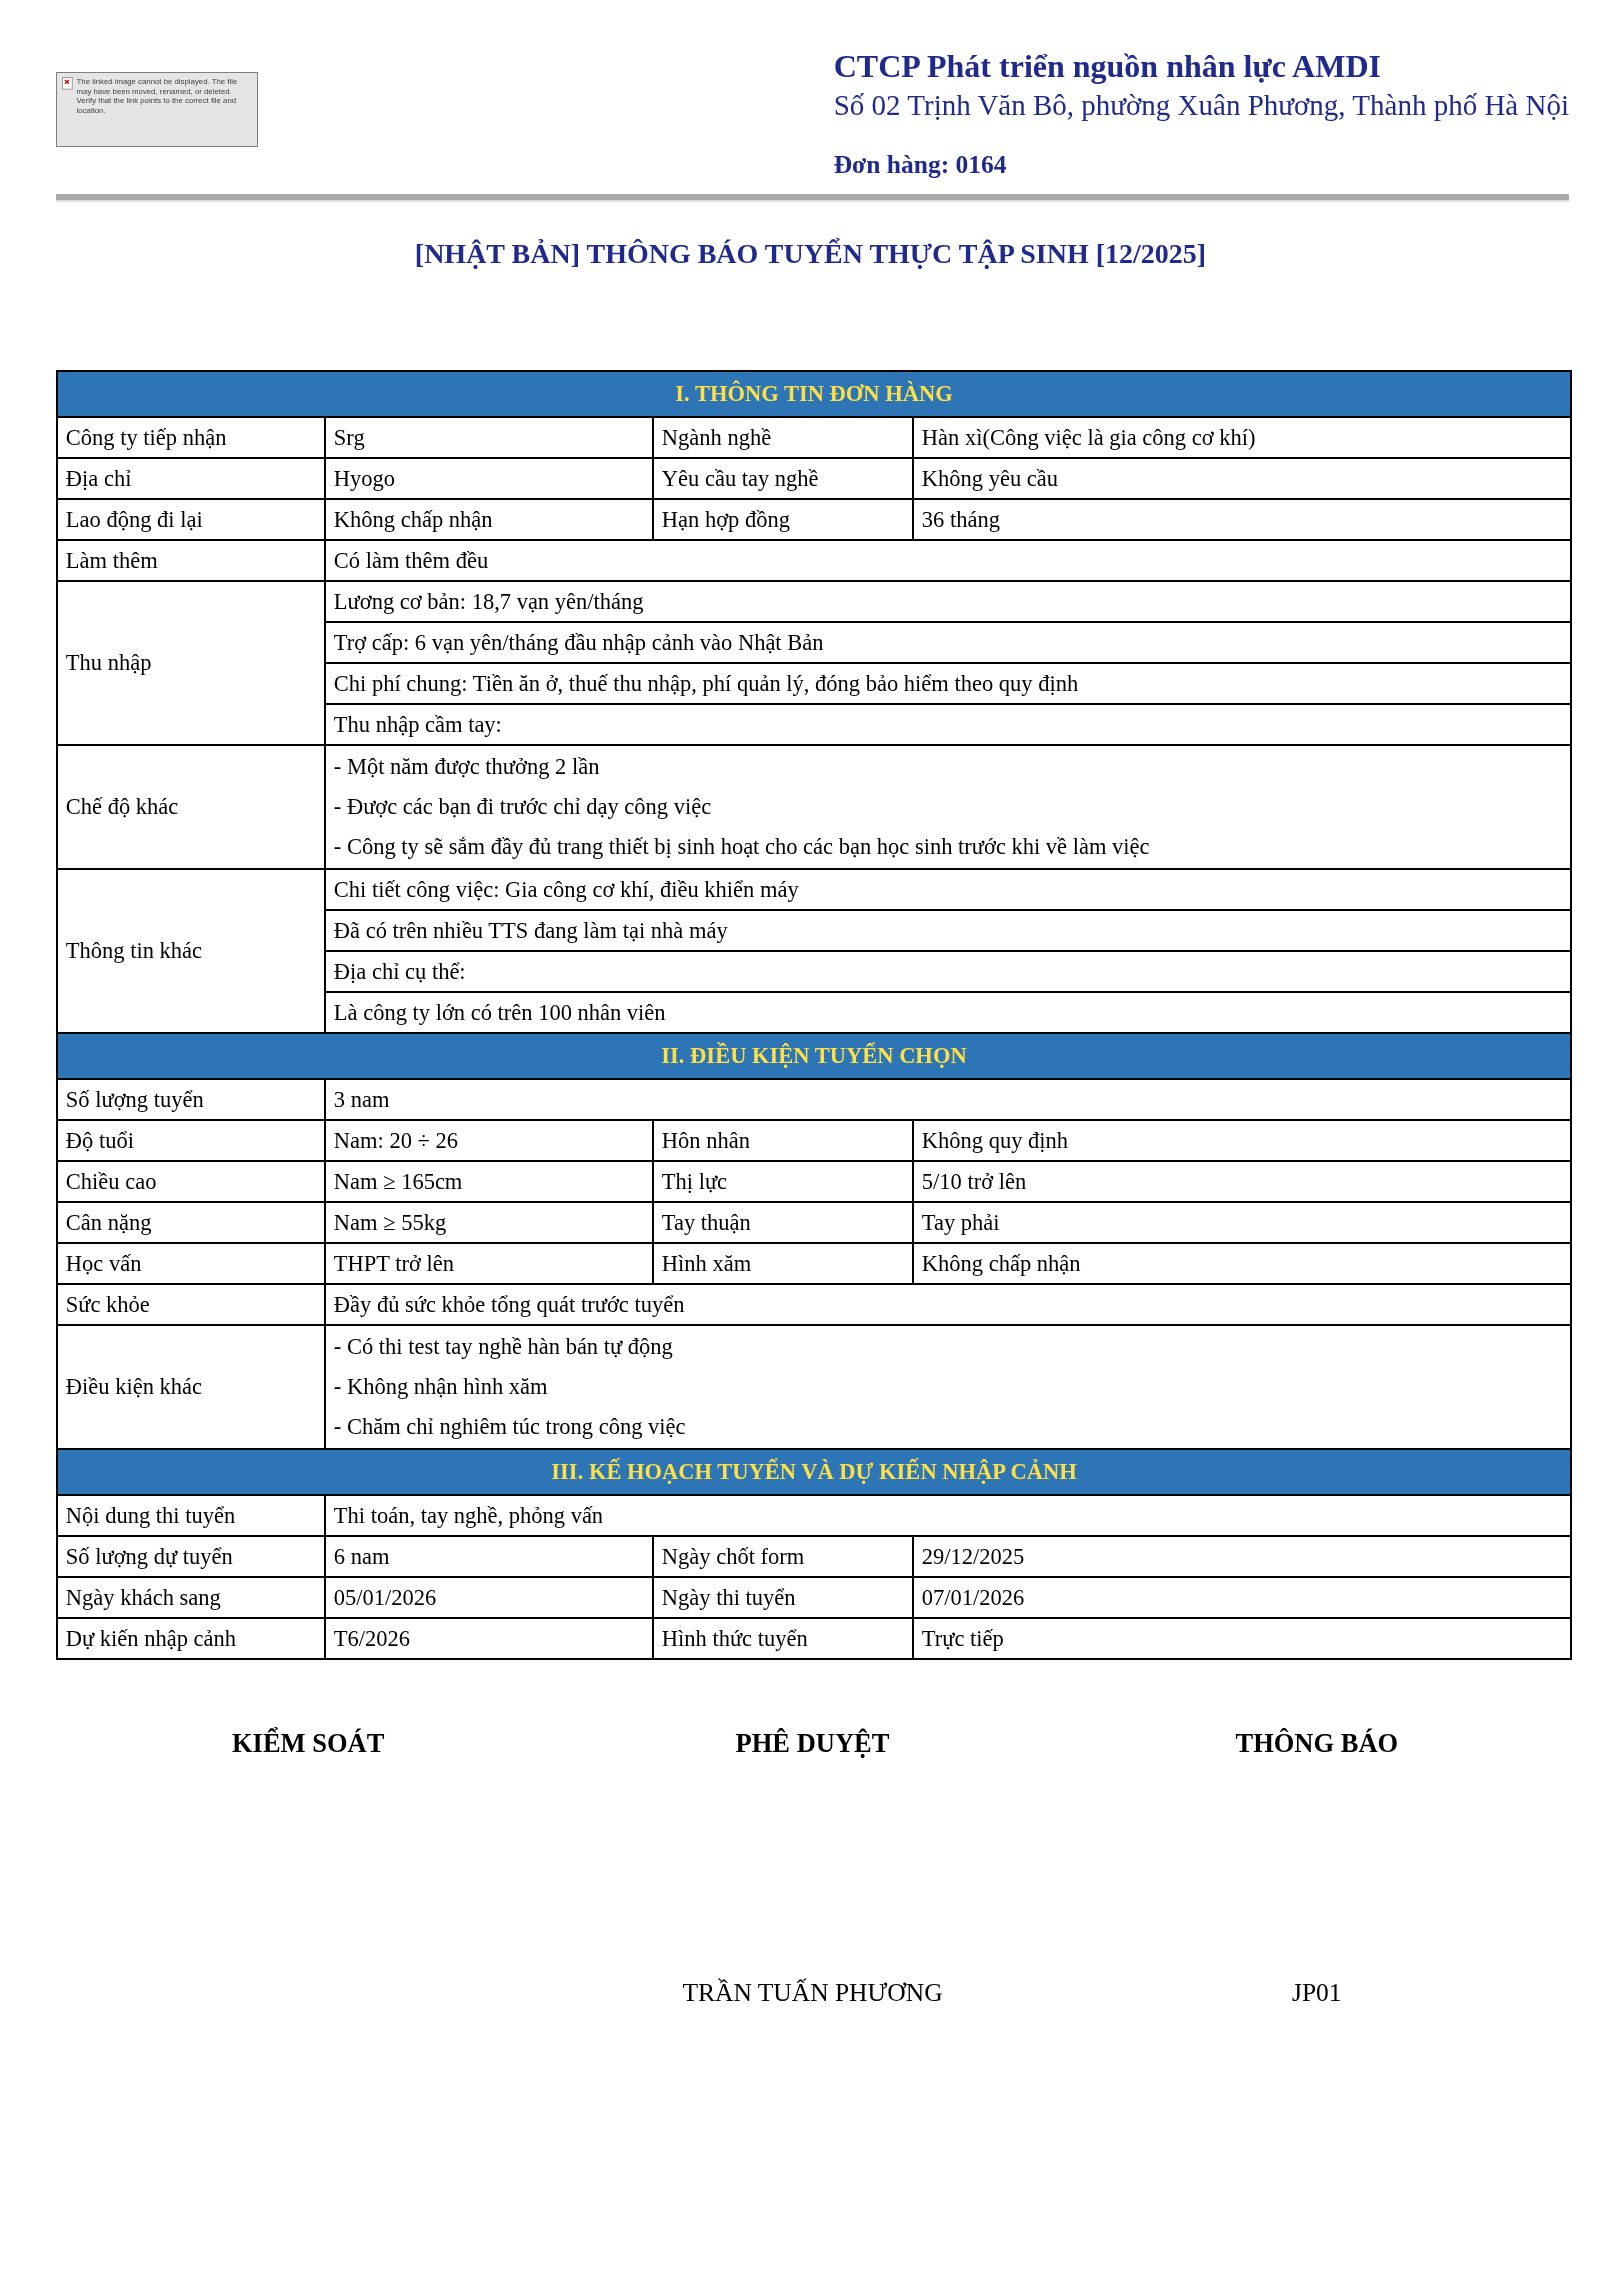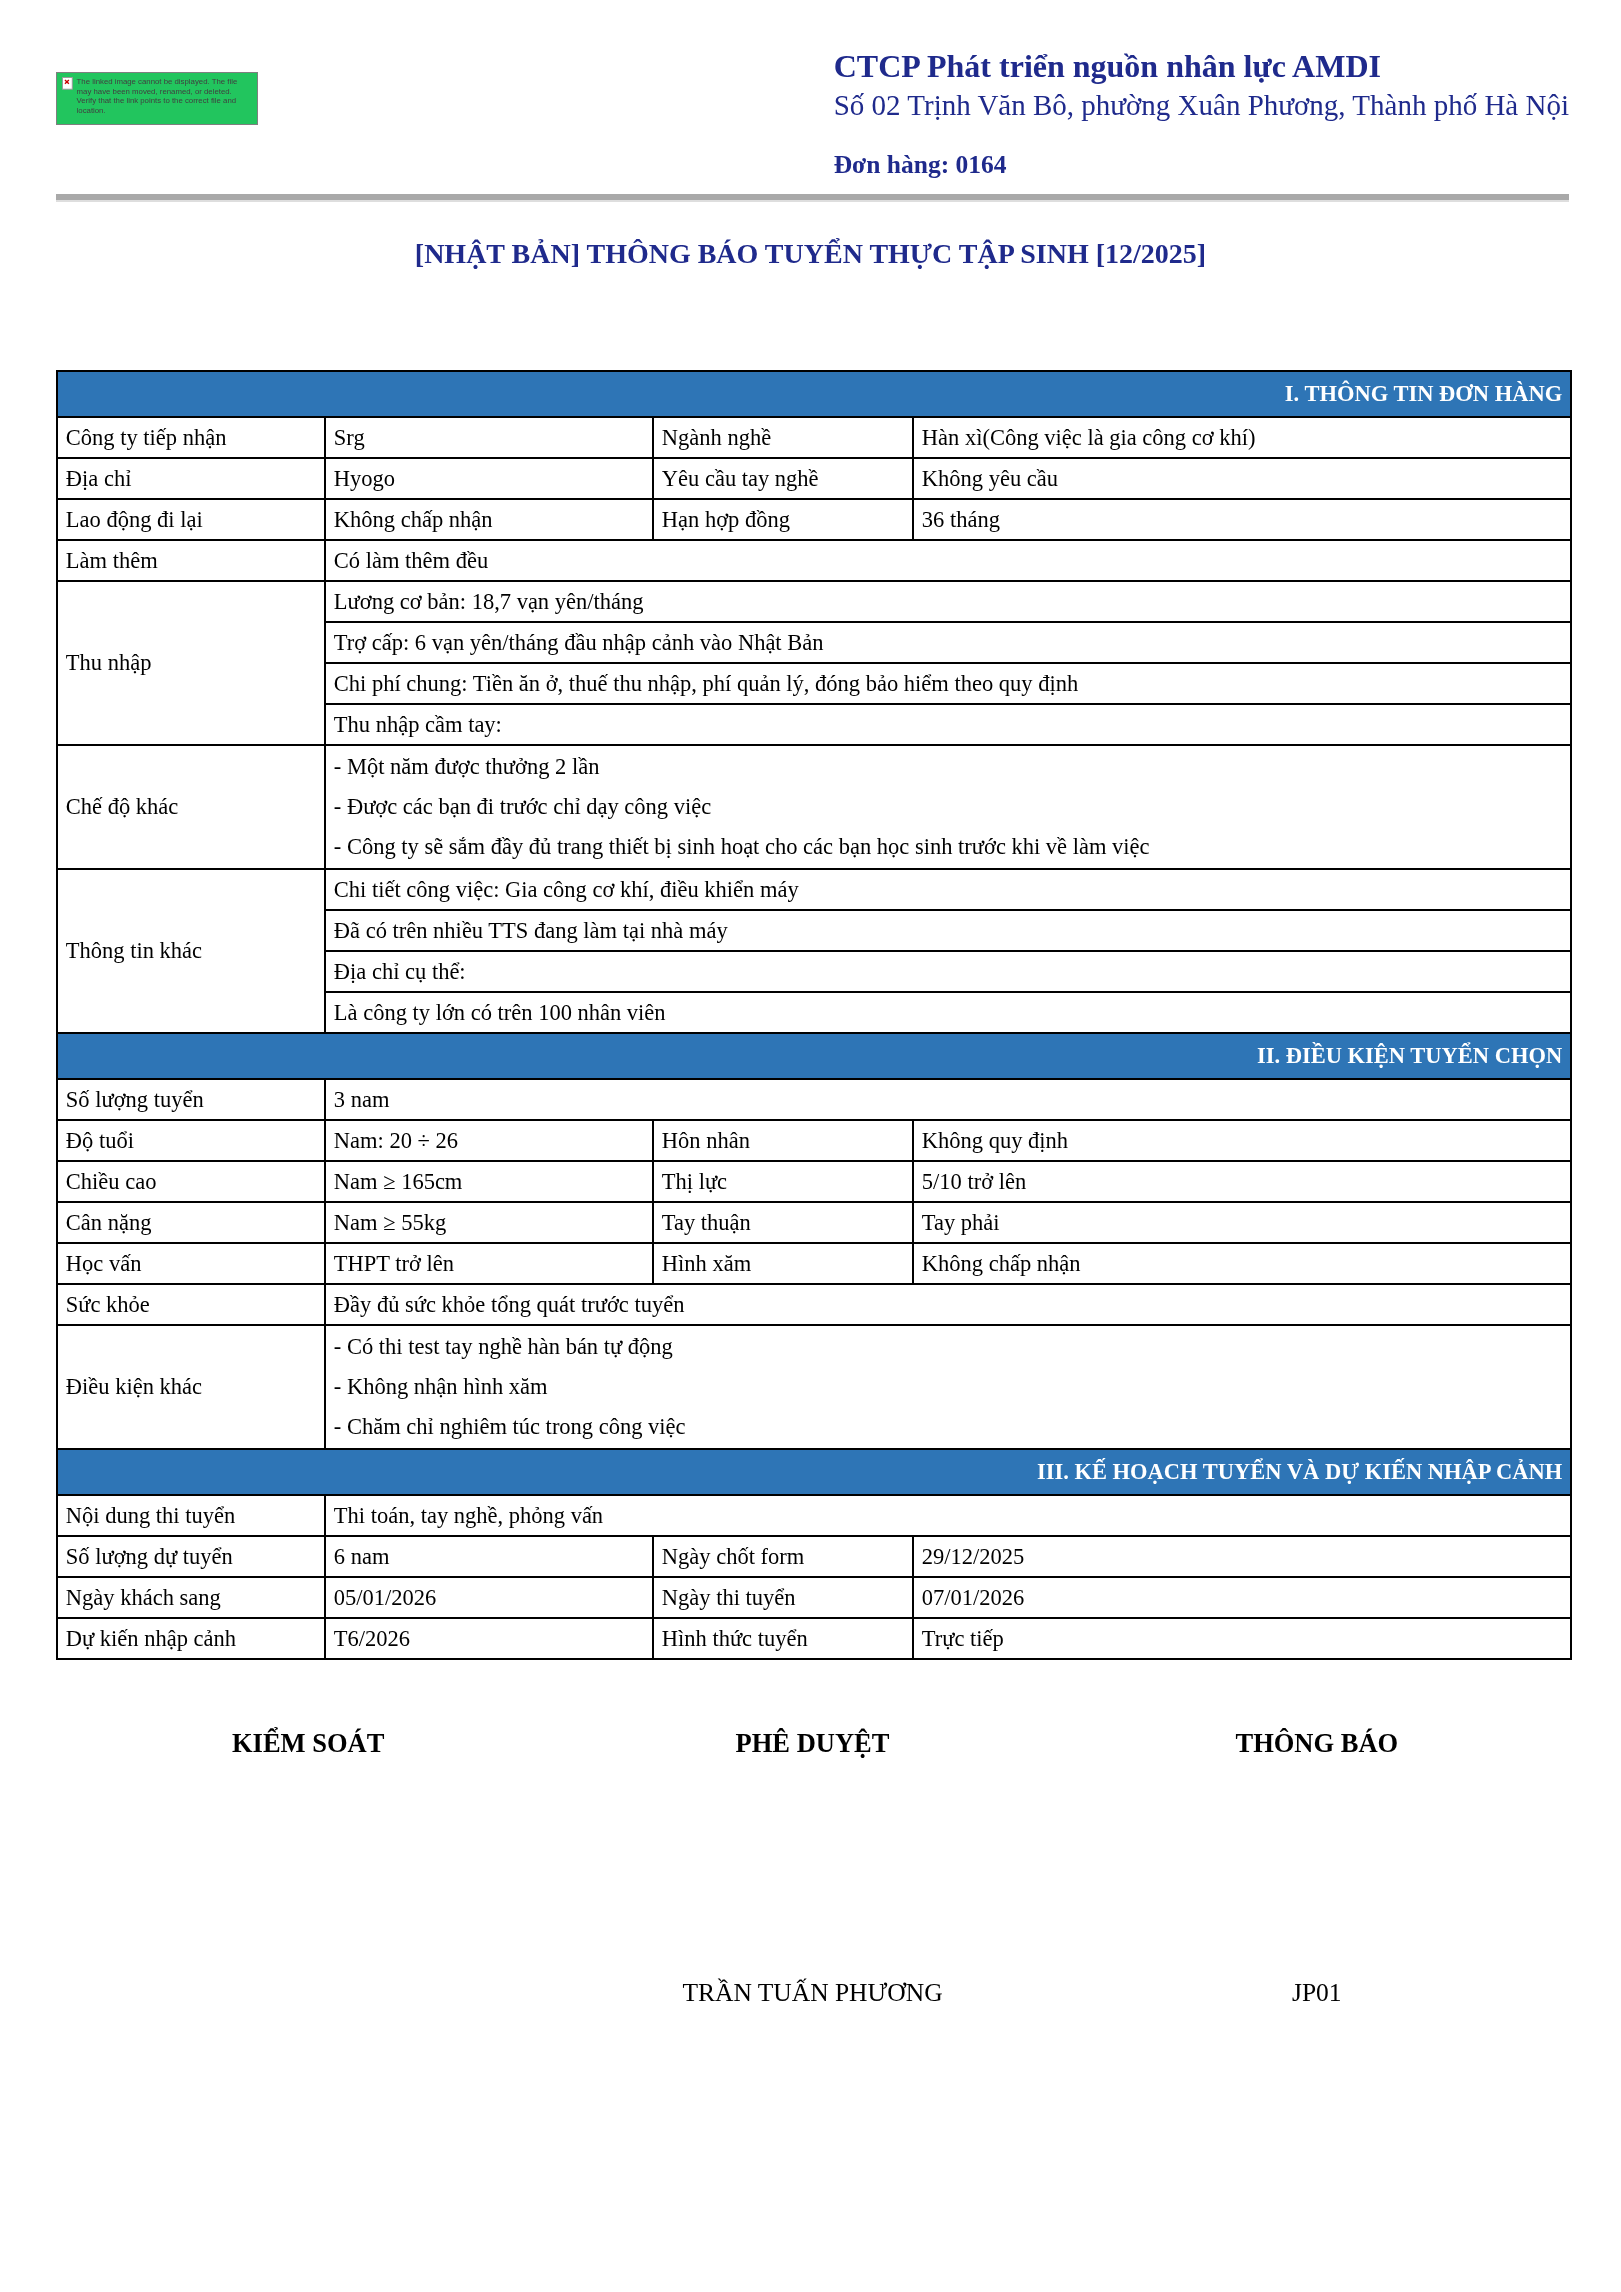--- a/index.html
+++ b/index.html
@@ -4,22 +4,22 @@
 <style>
   html,body { margin:0; padding:0; background:#ffffff; }
   .page {
     position:relative; width:1621px; height:2293px; background:#ffffff;
     font-family:"Liberation Serif", serif; color:#000;
     overflow:hidden;
   }
 
   
   .brokenbox {
-    position:absolute; left:56px; top:72px; width:202px; height:53px;
-    border:1px solid #7f7f7f; background:#22c55e; box-sizing:border-box;
+    position:absolute; left:56px; top:72px; width:202px; height:75px;
+    border:1px solid #7f7f7f; background:#e5e5e5; box-sizing:border-box;
     padding:3.9px 4.9px;
   }
   .brokenbox .inner { display:flex; align-items:flex-start; gap:3.9px; }
   .brokenbox .msg {
     font-family:"Liberation Sans", sans-serif; font-size:7.8px; line-height:9.8px;
     color:#404040;
   }
 
   
   .hdr {
@@ -46,22 +46,22 @@
     position:absolute; left:56px; top:370px; width:1513px;
     border-collapse:collapse; table-layout:fixed;
     border:2.9px solid #000;
   }
   table.doc td {
     border:2px solid #000; font-size:22.5px; padding:1px 7.8px;
     vertical-align:middle; overflow:hidden; white-space:nowrap;
   }
   table.doc tr { height:41px; }
   td.sec {
-    background:#2E75B6; color:#ffffff; font-weight:bold; font-size:26.5px;
-    text-align:right; height:42px; padding:2px 0;
+    background:#2E75B6; color:#fde047; font-weight:bold; font-size:26.5px;
+    text-align:center; height:42px; padding:2px 0;
   }
   td.ml { white-space:normal; }
   td.ml div { line-height:40px; white-space:nowrap; }
   td.sub-thin { border-top-width:1px; border-bottom-width:1px; }
 
   
   .sig-row {
     position:absolute; left:56px; top:1728px; width:1513px;
     display:flex;
   }

